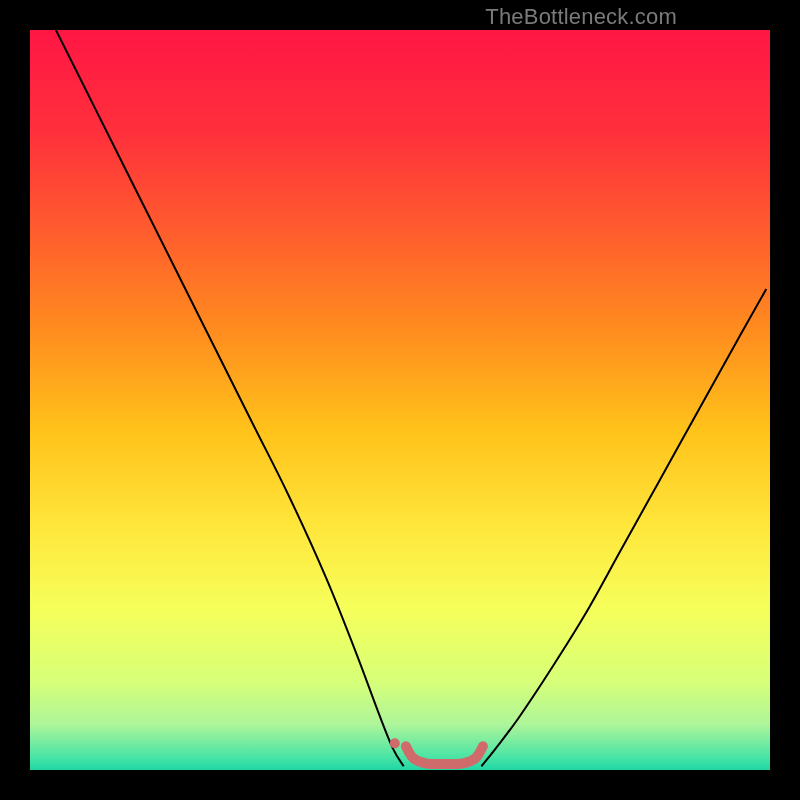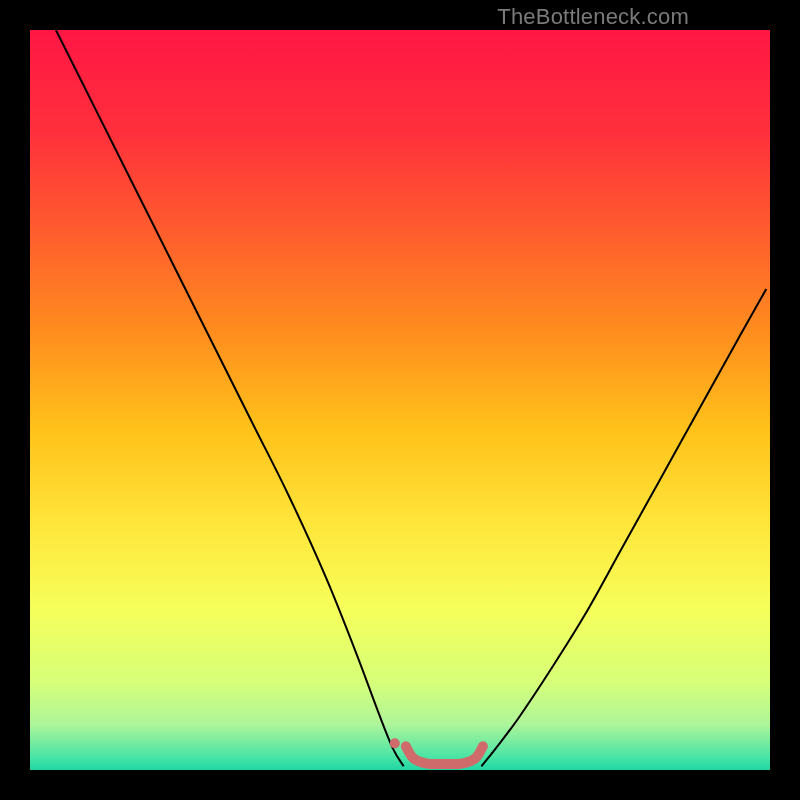--- a/index.html
+++ b/index.html
@@ -11,21 +11,20 @@
     background: #000;
     font-family: Arial, Helvetica, sans-serif;
   }
   .frame {
     position: absolute;
     left: 0;
     top: 0;
     width: 687px;
     height: 800px;
     background: #000;
-    padding-left: 12px;
   }
   .plot {
     position: absolute;
     left: 30px;
     top: 30px;
     width: 740px;
     height: 740px;
   }
   .watermark {
     position: absolute;

